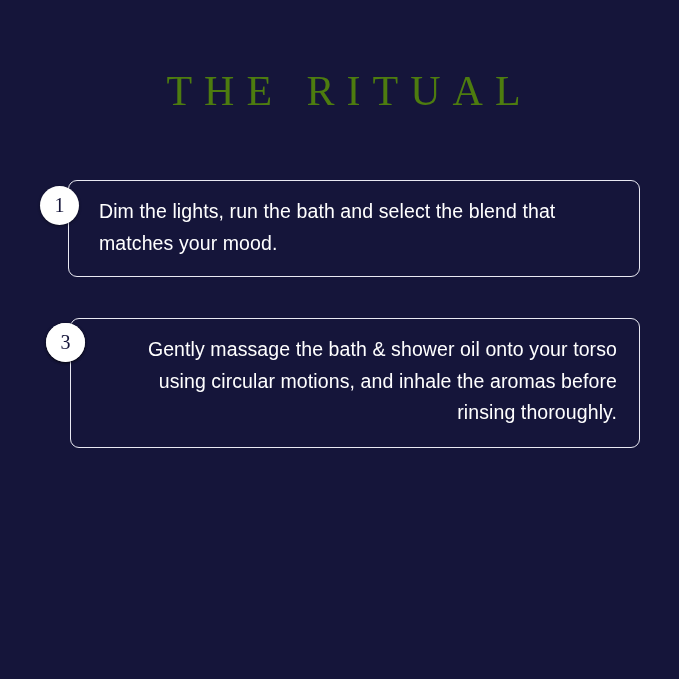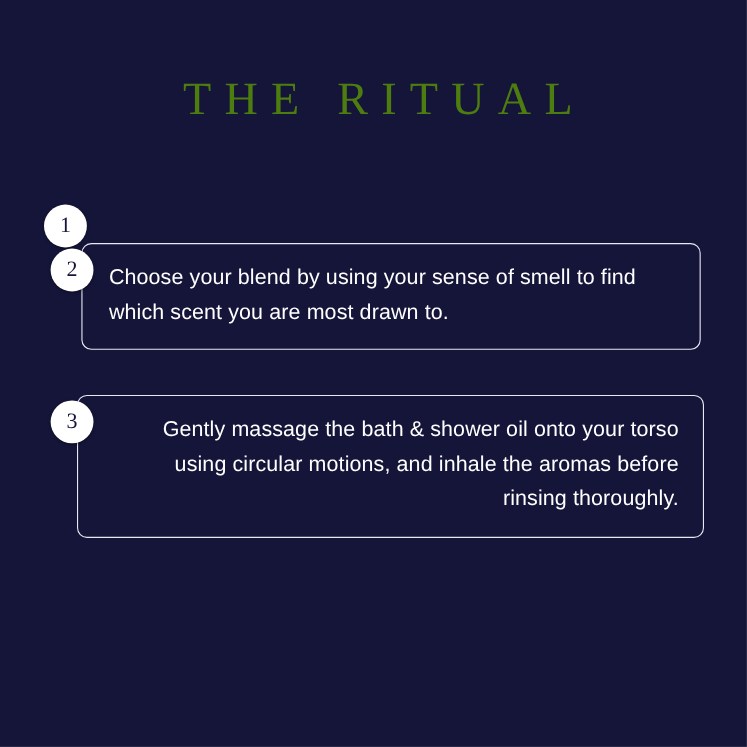--- a/index.html
+++ b/index.html
@@ -129,27 +129,27 @@
 <body>
 
 <div id="poster">
 
   <div id="poster-title">THE RITUAL</div>
 
   <div id="steps">
 
     <div class="step" id="step-1">
       <div class="step-badge">1</div>
+      <div class="step-box">
+        <span class="step-text">Dim the lights, run the bath and select the blend that matches your mood.</span>
+      </div>
     </div>
 
     <div class="step" id="step-2">
       <div class="step-badge">2</div>
-      <div class="step-box">
-        <span class="step-text">Choose your blend by using your sense of smell to find which scent you are most drawn to.</span>
-      </div>
     </div>
 
     <div class="step" id="step-3">
       <div class="step-badge">3</div>
       <div class="step-box">
         <span class="step-text">Gently massage the bath &amp; shower oil onto your torso using circular motions, and inhale the aromas before rinsing thoroughly.</span>
       </div>
     </div>
 
   </div>

